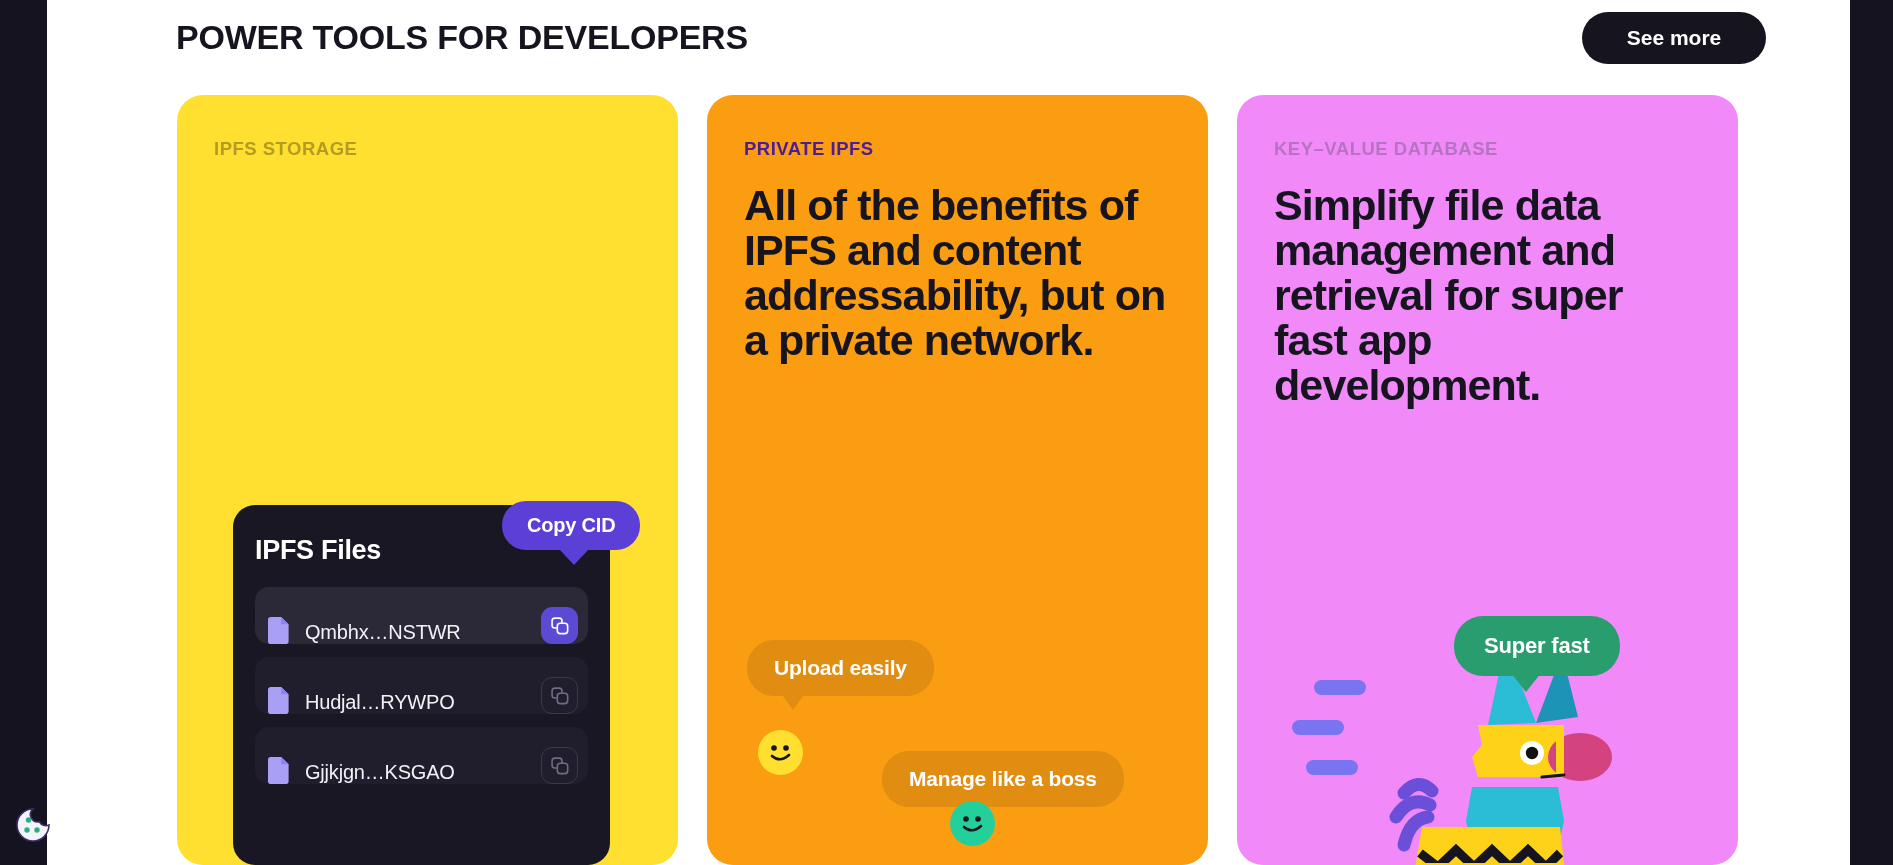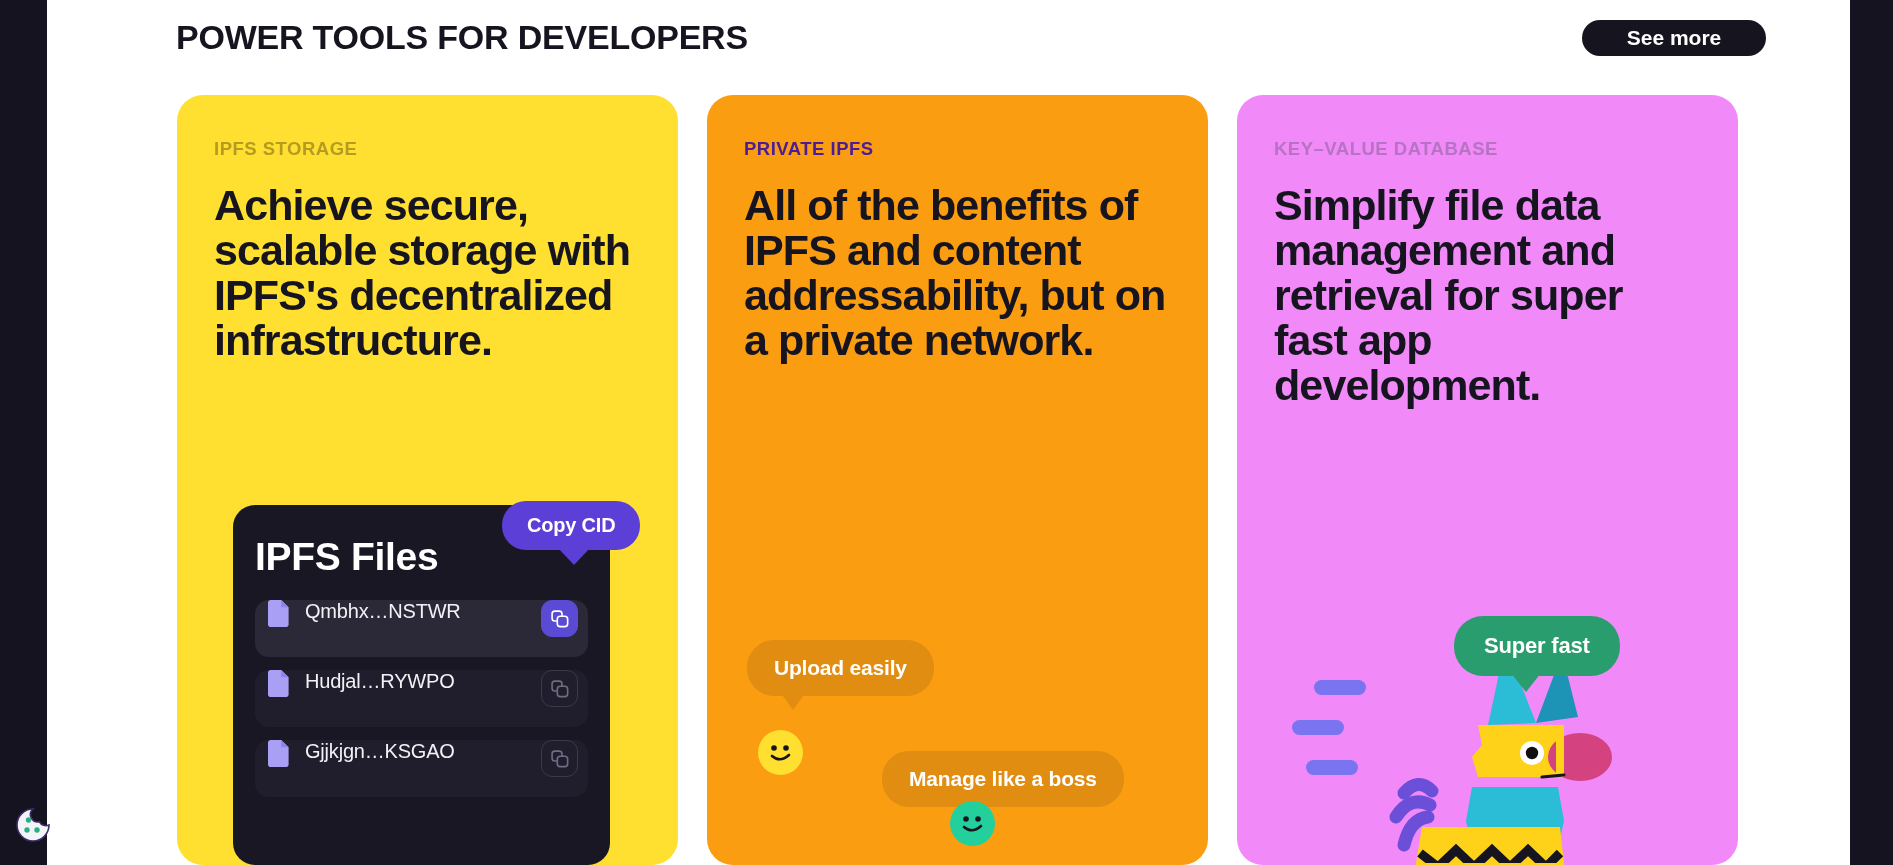--- a/index.html
+++ b/index.html
@@ -63,21 +63,21 @@
     white-space: nowrap;
     transform: scaleX(1.03);
     transform-origin: left center;
   }
 
   .see-more-btn {
     display: inline-flex;
     align-items: center;
     justify-content: center;
     min-width: 184px;
-    height: 36px;
+    height: 52px;
     padding: 0 28px;
     background: #16151f;
     color: #ffffff;
     border: none;
     border-radius: 26px;
     font-family: "Liberation Sans", sans-serif;
     font-size: 21px;
     font-weight: 700;
     cursor: pointer;
     white-space: nowrap;
@@ -132,28 +132,28 @@
     left: 56px;
     top: 410px;
     width: 377px;
     min-height: 360px;
     background: #191723;
     border-radius: 22px;
     padding: 30px 22px 22px 22px;
   }
   .files-title {
     color: #ffffff;
-    font-size: 39px;
+    font-size: 27px;
     font-weight: 700;
     letter-spacing: -0.3px;
     margin-bottom: 21px;
   }
   .file-row {
     display: flex;
-    align-items: flex-start;
+    align-items: flex-end;
     height: 57px;
     border-radius: 14px;
     padding: 0 10px 0 13px;
     margin-bottom: 13px;
     background: #201e2c;
   }
   .file-row.active { background: #2b2937; }
 
   .file-doc-icon { width: 21px; height: 27px; flex: 0 0 auto; }
   .file-name {
@@ -286,21 +286,20 @@
 
     <div class="section-head">
       <h2 class="section-title">POWER TOOLS FOR DEVELOPERS</h2>
       <button class="see-more-btn">See more</button>
     </div>
 
     <div class="cards">
 
       <div class="card c1">
         <div class="eyebrow">IPFS STORAGE</div>
-        <h3 class="card-title">Achieve secure, scalable storage with IPFS's decentralized infrastructure.</h3>
 
         <div class="files-panel">
           <div class="files-title">IPFS Files</div>
 
           <div class="file-row active">
             <span class="file-doc-icon">
               <svg viewBox="0 0 21 27" width="21" height="27" aria-hidden="true">
                 <path d="M2.6 0h10.6l7.4 7.2v17.2c0 1.4-1.2 2.6-2.6 2.6H2.6C1.2 27 0 25.8 0 24.4V2.6C0 1.2 1.2 0 2.6 0z" fill="#a9a0f5"></path>
                 <path d="M13.2 0l7.4 7.2h-7.4V0z" fill="#8d82ee"></path>
               </svg>

